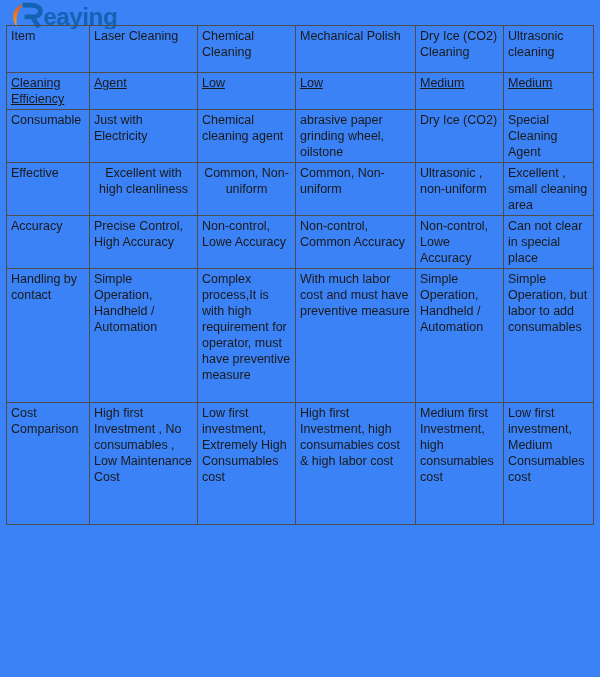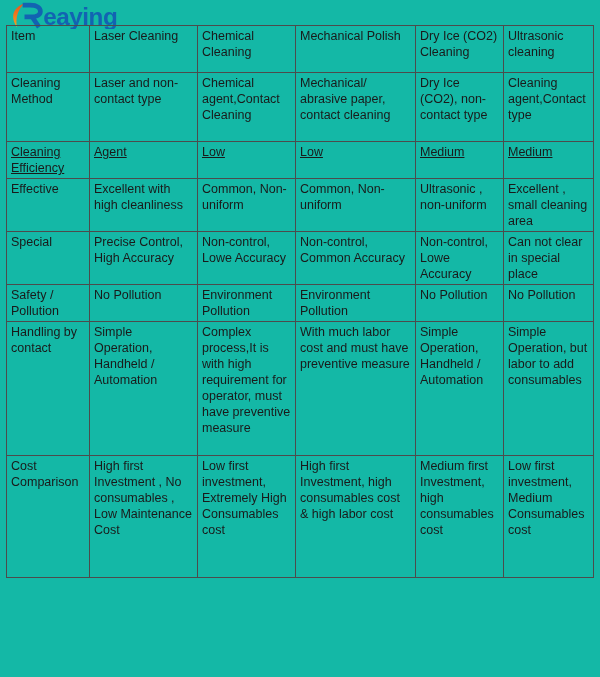--- a/index.html
+++ b/index.html
@@ -6,21 +6,21 @@
     margin: 0;
     padding: 0;
     background: #ffffff;
     font-family: "Liberation Sans", sans-serif;
     color: #1a1a1a;
   }
   .page {
     position: relative;
     width: 600px;
     height: 677px;
-    background: #14b8a6;
+    background: #3b82f6;
     overflow: hidden;
   }
   .logo {
     position: absolute;
     top: 1px;
     left: 8px;
     width: 132px;
     height: 28px;
   }
   .logo svg { display: block; }
@@ -37,21 +37,21 @@
   table.cmp th, table.cmp td {
     border: 1.5px solid #4c4c4c;
     vertical-align: top;
     text-align: left;
     padding: 2px 4px;
     font-weight: normal;
     overflow: hidden;
     word-wrap: break-word;
     margin-top: 32px;
   }
-  table.cmp .ta-c { text-align: left; }
+  table.cmp .ta-c { text-align: center; }
   thead tr        { height: 47px; }
   tbody tr.r0     { height: 69px; }
   tbody tr.r1     { height: 34px; }
   tbody tr.r2     { height: 33px; text-decoration: underline; }
   tbody tr.r3     { height: 52px; }
   tbody tr.r4     { height: 50px; }
   tbody tr.r5     { height: 50px; }
   tbody tr.r6     { height: 34px; }
   tbody tr.r7     { height: 134px; }
   tbody tr.r8     { height: 122px; }
@@ -89,59 +89,51 @@
       <tr>
         <th>Item</th>
         <th>Laser Cleaning</th>
         <th>Chemical Cleaning</th>
         <th>Mechanical  Polish</th>
         <th>Dry Ice (CO2) Cleaning</th>
         <th>Ultrasonic cleaning</th>
       </tr>
     </thead>
     <tbody>
-      <tr class="r0">
-        <th>Cleaning Method</th>
-        <td>Laser and non-contact type</td>
-        <td>Chemical agent,Contact Cleaning</td>
-        <td>Mechanical/ abrasive paper, contact cleaning</td>
-        <td>Dry Ice (CO2), non-contact type</td>
-        <td>Cleaning agent,Contact type</td>
-      </tr>
       <tr class="r2">
         <th>Cleaning Efficiency</th>
         <td>Agent</td>
         <td>Low</td>
         <td>Low</td>
         <td>Medium</td>
         <td>Medium</td>
+      </tr>
+      <tr class="r3">
+        <th>Consumable</th>
+        <td>Just with Electricity</td>
+        <td>Chemical cleaning agent</td>
+        <td>abrasive paper grinding wheel, oilstone</td>
+        <td>Dry Ice (CO2)</td>
+        <td>Special Cleaning Agent</td>
       </tr>
       <tr class="r4">
         <th>Effective</th>
         <td class="ta-c">Excellent with high cleanliness</td>
         <td class="ta-c">Common, Non-uniform</td>
         <td>Common, Non-uniform</td>
         <td>Ultrasonic , non-uniform</td>
         <td>Excellent , small cleaning area</td>
       </tr>
       <tr class="r5">
-        <th>Special</th>
+        <th>Accuracy</th>
         <td>Precise Control, High Accuracy</td>
         <td>Non-control, Lowe Accuracy</td>
         <td>Non-control, Common Accuracy</td>
         <td>Non-control, Lowe Accuracy</td>
         <td>Can not clear in special place</td>
-      </tr>
-      <tr class="r6">
-        <th>Safety / Pollution</th>
-        <td>No Pollution</td>
-        <td>Environment Pollution</td>
-        <td>Environment Pollution</td>
-        <td>No Pollution</td>
-        <td>No Pollution</td>
       </tr>
       <tr class="r7">
         <th>Handling by contact</th>
         <td>Simple Operation, Handheld / Automation</td>
         <td>Complex process,It is with high requirement for operator, must have preventive measure</td>
         <td>With much labor cost and must have preventive measure</td>
         <td>Simple Operation, Handheld / Automation</td>
         <td>Simple Operation, but labor to add consumables</td>
       </tr>
       <tr class="r8">

